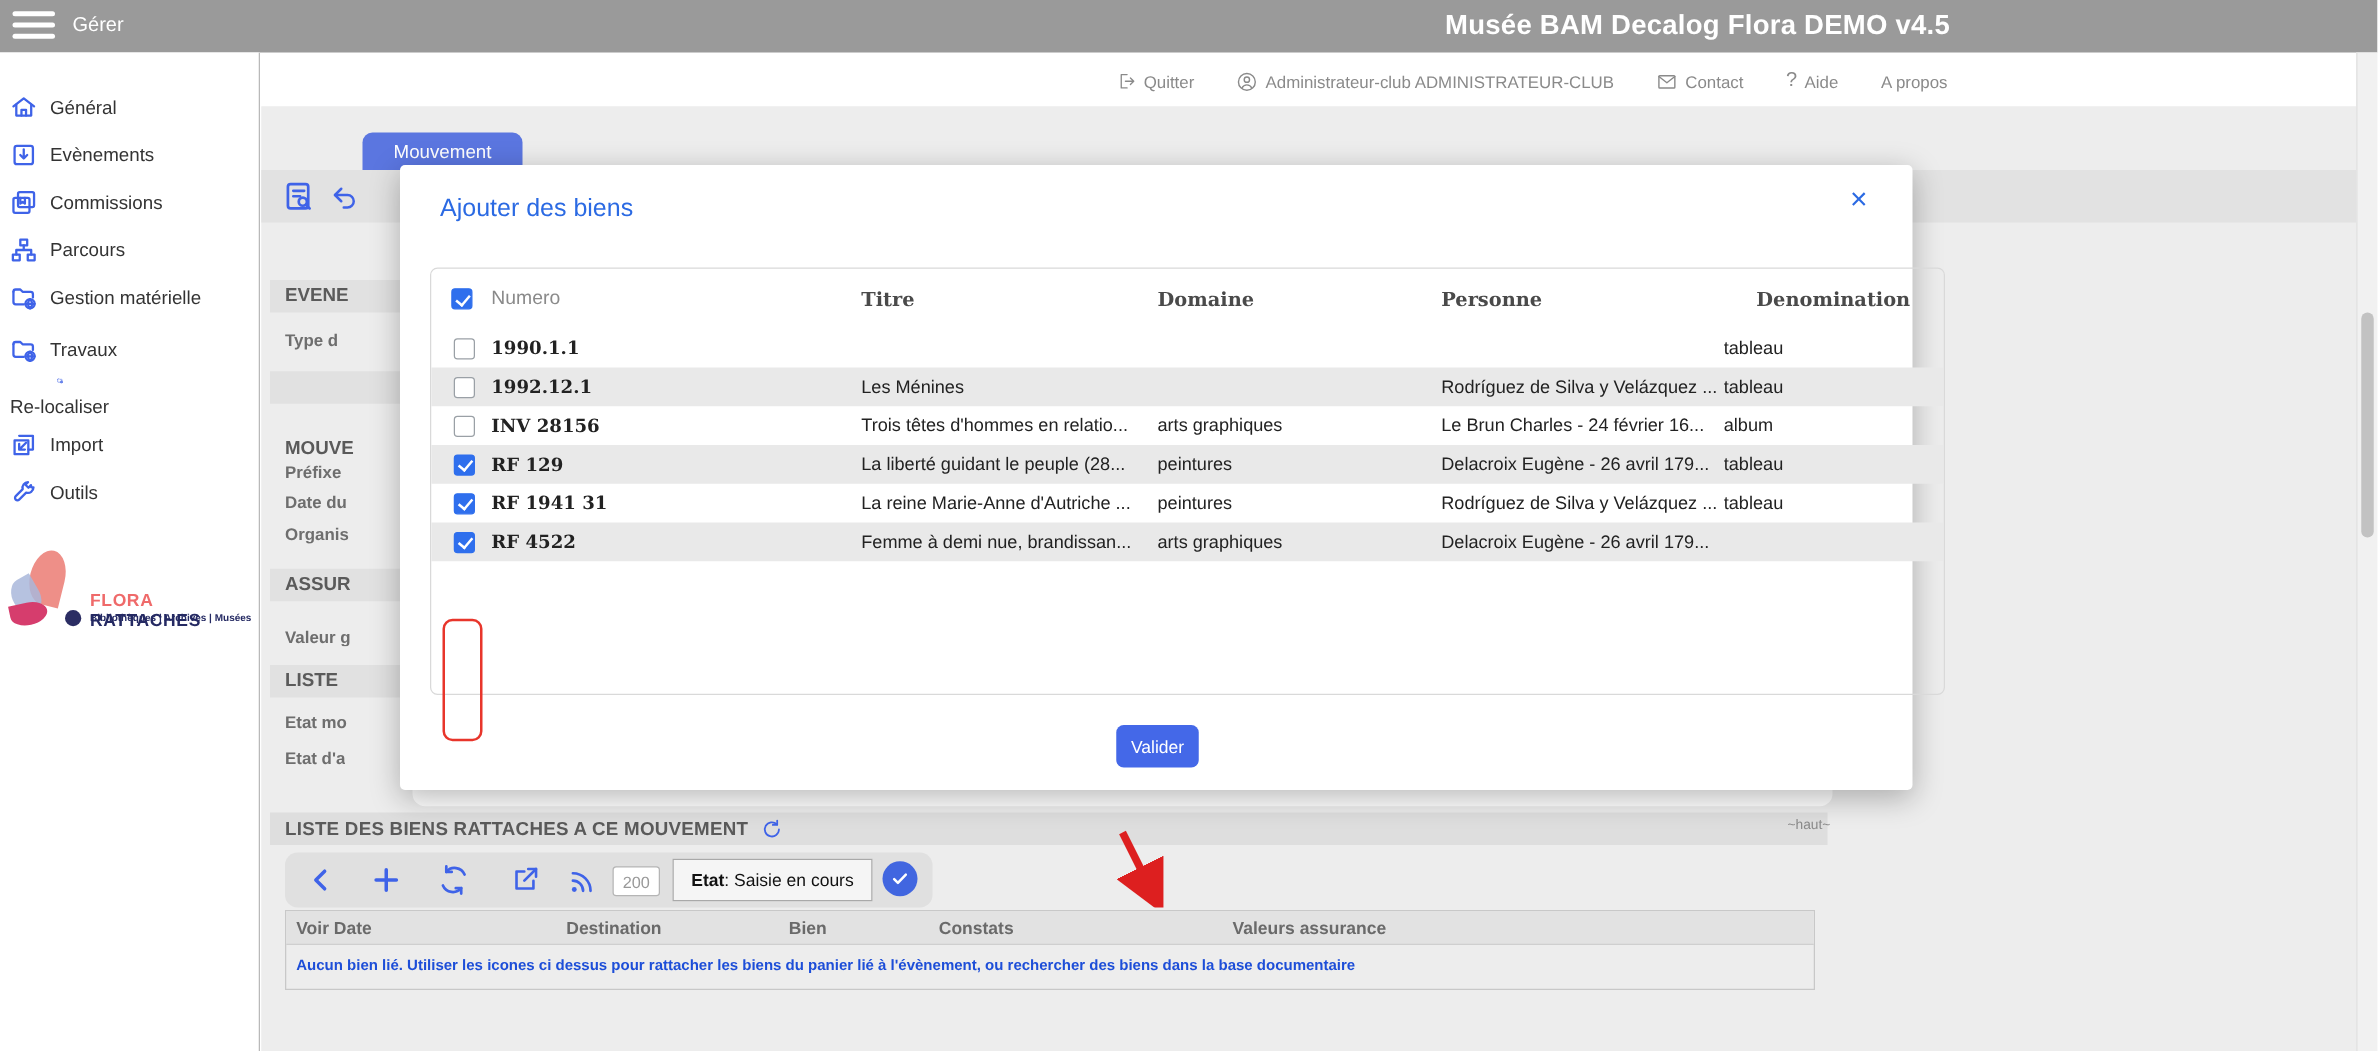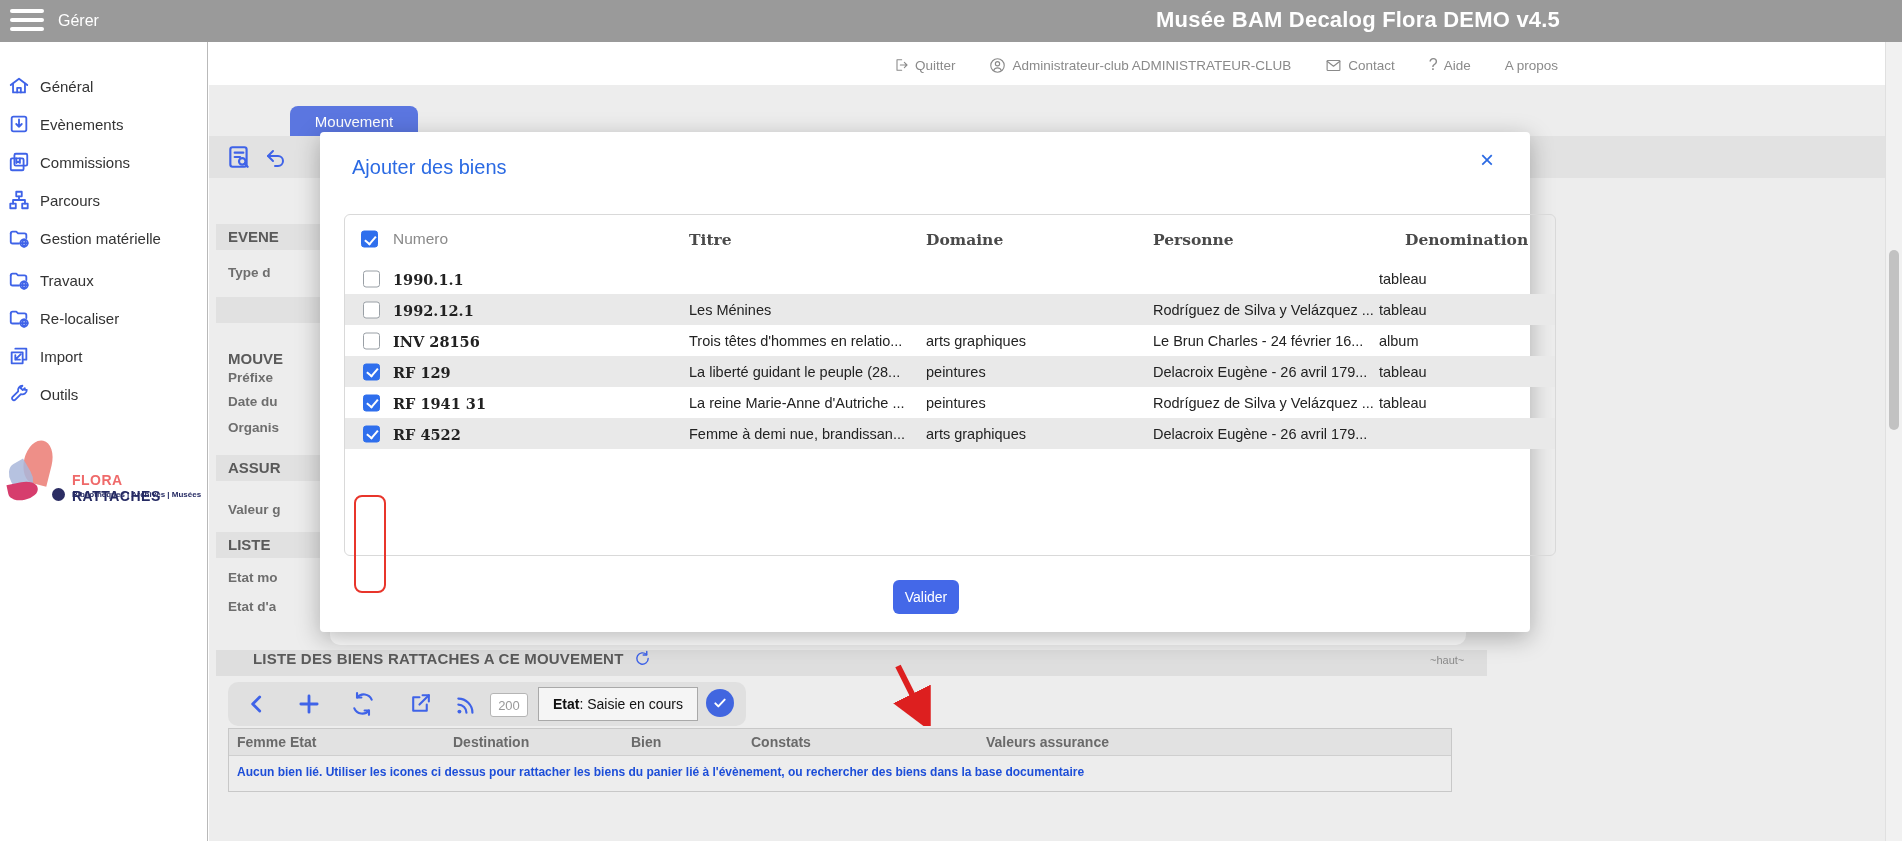--- a/index.html
+++ b/index.html
@@ -37,21 +37,21 @@
   .tab{left:290px;top:106px;width:128px;height:30px;background:#5b76e0;color:#fff;font-size:15px;
        border-radius:8px 8px 0 0;display:flex;align-items:center;justify-content:center;cursor:pointer;}
   .toolstrip{left:209px;top:136px;width:1676px;height:42px;background:#e2e2e2;}
   .white-panel{left:330px;top:180px;width:1136px;height:465px;background:#fff;border-radius:10px;}
 
   .band{left:216px;width:104px;height:26px;background:#e1e1e1;}
   .flabel{left:228px;color:#6e6e6e;font-size:13.5px;font-weight:600;white-space:nowrap;overflow:hidden;max-width:92px;}
   .flabel.hdr{color:#5a5a5a;font-size:15px;font-weight:bold;}
 
   
-  .liste-strip{left:216px;top:650px;width:1246px;height:26px;background:#dedede;display:flex;padding-left:25px;}
+  .liste-strip{left:216px;top:650px;width:1246px;height:26px;background:#dedede;display:flex;align-items:center;}
   .liste-text{margin-left:12px;font-size:15px;font-weight:bold;color:#5a5a5a;letter-spacing:.2px;}
   .haut{left:1430px;top:654px;font-size:11px;color:#8a8a8a;cursor:pointer;}
 
   .btoolbar{left:228px;top:682px;width:518px;height:44px;background:#e0e0e0;border-radius:10px;}
   .btool-ic{position:absolute;top:9px;cursor:pointer;}
   .count-input{position:absolute;left:262px;top:11px;width:32px;height:20px;border:1px solid #b5b5b5;border-radius:3px;
                background:#fff;color:#999;font-size:13px;text-align:center;font-family:"Liberation Sans",sans-serif;}
   .etat-chip{position:absolute;left:310px;top:5px;height:32px;padding:0 14px;background:#f5f5f5;border:1px solid #a9a9a9;
              display:flex;align-items:center;font-size:14px;color:#111;white-space:nowrap;}
   .check-circle{position:absolute;left:478px;top:7px;width:28px;height:28px;border-radius:50%;background:#4166e0;
@@ -188,21 +188,21 @@
     </div>
     <div class="side-item" style="top:222px;">
       <svg class="ic" width="22" height="22" viewBox="0 0 24 24">
           <path d="M3 7a2 2 0 0 1 2-2h4l2 2h7a2 2 0 0 1 2 2v3"></path>
           <path d="M3 7v9a2 2 0 0 0 2 2h7"></path>
           <circle cx="17.5" cy="17.5" r="4"></circle>
           <path d="M13.5 17.5h8M17.5 13.5c-2.5 2.5-2.5 5.5 0 8 2.5-2.5 2.5-5.5 0-8z"></path>
         </svg>
       <span class="lbl">Travaux</span>
     </div>
-    <div class="side-item" style="top:260px;">
+    <div class="side-item" style="top:260px;flex-direction:column;">
       <svg class="ic" width="22" height="22" viewBox="0 0 24 24">
           <path d="M3 7a2 2 0 0 1 2-2h4l2 2h7a2 2 0 0 1 2 2v3"></path>
           <path d="M3 7v9a2 2 0 0 0 2 2h7"></path>
           <circle cx="17.5" cy="17.5" r="4"></circle>
           <path d="M13.5 17.5h8M17.5 13.5c-2.5 2.5-2.5 5.5 0 8 2.5-2.5 2.5-5.5 0-8z"></path>
         </svg>
       <span class="lbl">Re-localiser</span>
     </div>
     <div class="side-item" style="top:298px;">
       <svg class="ic" width="22" height="22" viewBox="0 0 24 24">
@@ -317,21 +317,21 @@
     </span>
     <span class="check-circle">
       <svg width="16" height="16" viewBox="0 0 24 24" style="fill:none;stroke:#fff;stroke-width:3;stroke-linecap:round;stroke-linejoin:round;">
           <path d="M5 12.5l4.5 4.5L19 7"></path>
         </svg>
     </span>
   </div>
 
   <div class="abs btable">
     <div class="bt-head">
-      <span style="left:8px;">Femme Etat</span>
+      <span style="left:8px;">Voir Date</span>
       <span style="left:224px;">Destination</span>
       <span style="left:402px;">Bien</span>
       <span style="left:522px;">Constats</span>
       <span style="left:757px;">Valeurs assurance</span>
     </div>
     <div class="bt-msg">Aucun bien lié. Utiliser les icones ci dessus pour rattacher les biens du panier lié à l'évènement, ou rechercher des biens dans la base documentaire</div>
   </div>
 
   <div class="abs scrollbar">
     <div class="thumb"></div>

